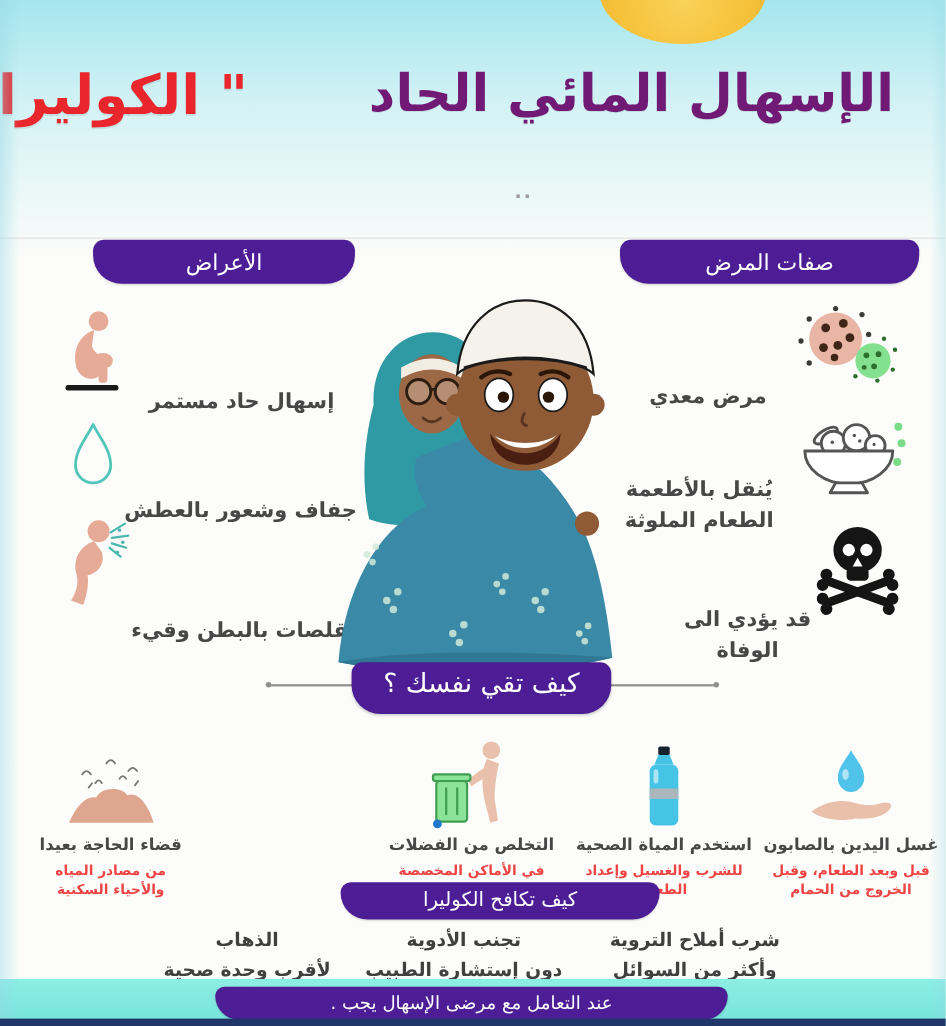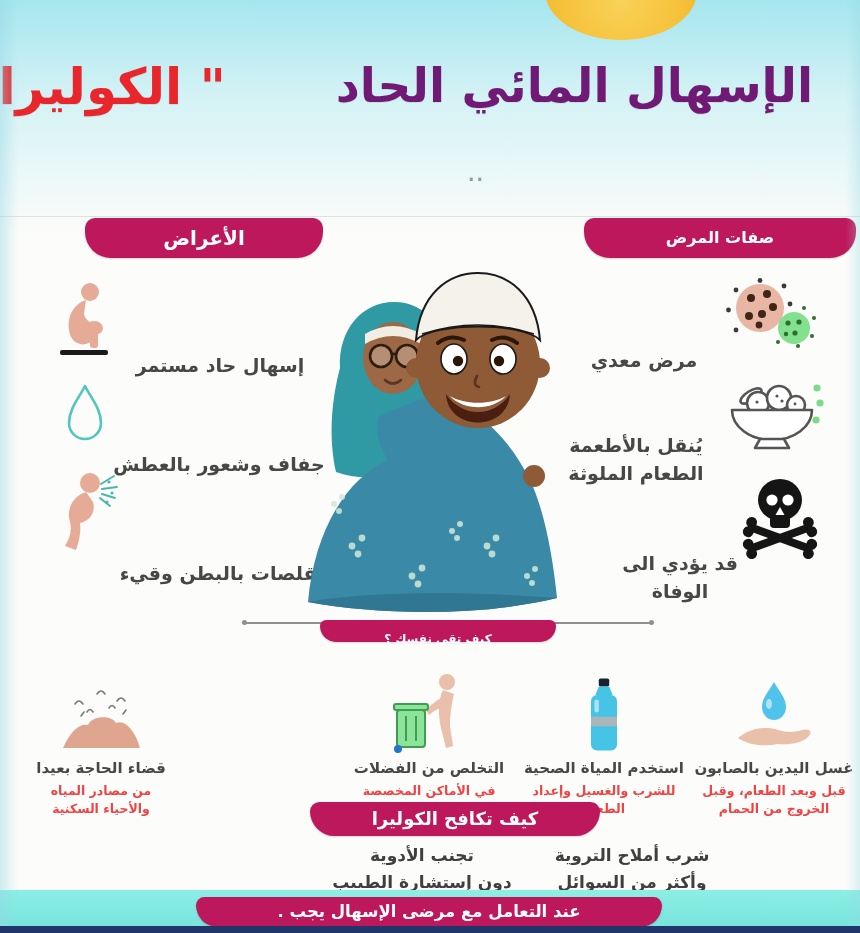--- a/index.html
+++ b/index.html
@@ -12,25 +12,25 @@
   .sky{position:absolute;top:0;left:0;right:0;height:235px;
         background:linear-gradient(180deg,#a5e6ee 0%,#d3f2f5 40%,#fcfcfa 100%);}
   .sun{position:absolute;left:545px;top:-58px;width:152px;height:98px;border-radius:50%;
         background:radial-gradient(circle at 50% 60%,#f9d258 0%,#f6c23b 60%,#f0b12e 100%);}
   .title-row{position:absolute;top:58px;left:0;right:0;display:flex;justify-content:center;
         gap:110px;transform:translateX(-46px);direction:rtl;}
   .t-main{font-size:47px;font-weight:bold;color:#701a75;letter-spacing:-1px;text-shadow:0 1px 0 rgba(0,0,0,.08);}
   .t-quote{font-size:50px;font-weight:bold;color:#e8262b;letter-spacing:-1px;text-shadow:0 1px 0 rgba(0,0,0,.08);}
   .title-dots{position:absolute;top:165px;left:468px;color:#9a9a9a;font-size:17px;font-weight:bold;letter-spacing:2px;}
   .hairline{position:absolute;top:216px;left:0;right:0;height:1px;background:#e2e0de;}
-  .banner{position:absolute;background:#be185d;color:#fff;font-weight:bold;text-align:center;
+  .banner{position:absolute;background:#4c1d95;color:#fff;font-weight:normal;text-align:center;
         border-radius:10px 10px 26px 26px;box-shadow:0 1px 2px rgba(0,0,0,.15);}
   .banner-symptoms{top:218px;left:85px;width:238px;height:40px;line-height:40px;font-size:20px;}
-  .banner-traits{top:218px;left:584px;width:272px;height:40px;line-height:40px;font-size:16px;}
-  .banner-protect{top:620px;left:320px;width:236px;height:22px;line-height:38px;font-size:12px;}
+  .banner-traits{top:218px;left:564px;width:272px;height:40px;line-height:40px;font-size:20px;}
+  .banner-protect{top:602px;left:320px;width:236px;height:47px;line-height:38px;font-size:24px;}
   .banner-fight{top:802px;left:310px;width:290px;height:34px;line-height:34px;font-size:18px;}
   .banner-footer{top:897px;left:196px;width:466px;height:30px;line-height:30px;font-size:16.5px;z-index:4;}
   .item-label{position:absolute;color:#474747;font-weight:bold;font-size:19px;text-align:center;line-height:1.45;margin-top:44px;}
   .s1-icon{position:absolute;left:52px;top:280px;width:64px;height:80px;}
   .s1-label{left:116px;top:308px;width:208px;}
   .s2-icon{position:absolute;left:58px;top:382px;width:54px;height:68px;}
   .s2-label{left:110px;top:407px;width:218px;}
   .s3-icon{position:absolute;left:46px;top:466px;width:74px;height:86px;}
   .s3-label{left:116px;top:516px;width:212px;}
   .t1-icon{position:absolute;left:726px;top:278px;width:96px;height:80px;}
@@ -316,17 +316,21 @@
   <div class="banner banner-fight">كيف تكافح الكوليرا</div>
 
   <div class="fight-col f1">
     <div>شرب أملاح التروية</div>
     <div>وأكثر من السوائل</div>
   </div>
   <div class="fight-col f2">
     <div>تجنب الأدوية</div>
     <div>دون إستشارة الطبيب</div>
   </div>
+  <div class="fight-col f3">
+    <div>الذهاب</div>
+    <div>لأقرب وحدة صحية</div>
+  </div>
 
   <div class="footer-band"></div>
   <div class="banner banner-footer">عند التعامل مع مرضى الإسهال يجب .</div>
   <div class="bottom-bar"></div>
 </div>
 
 </body></html>

